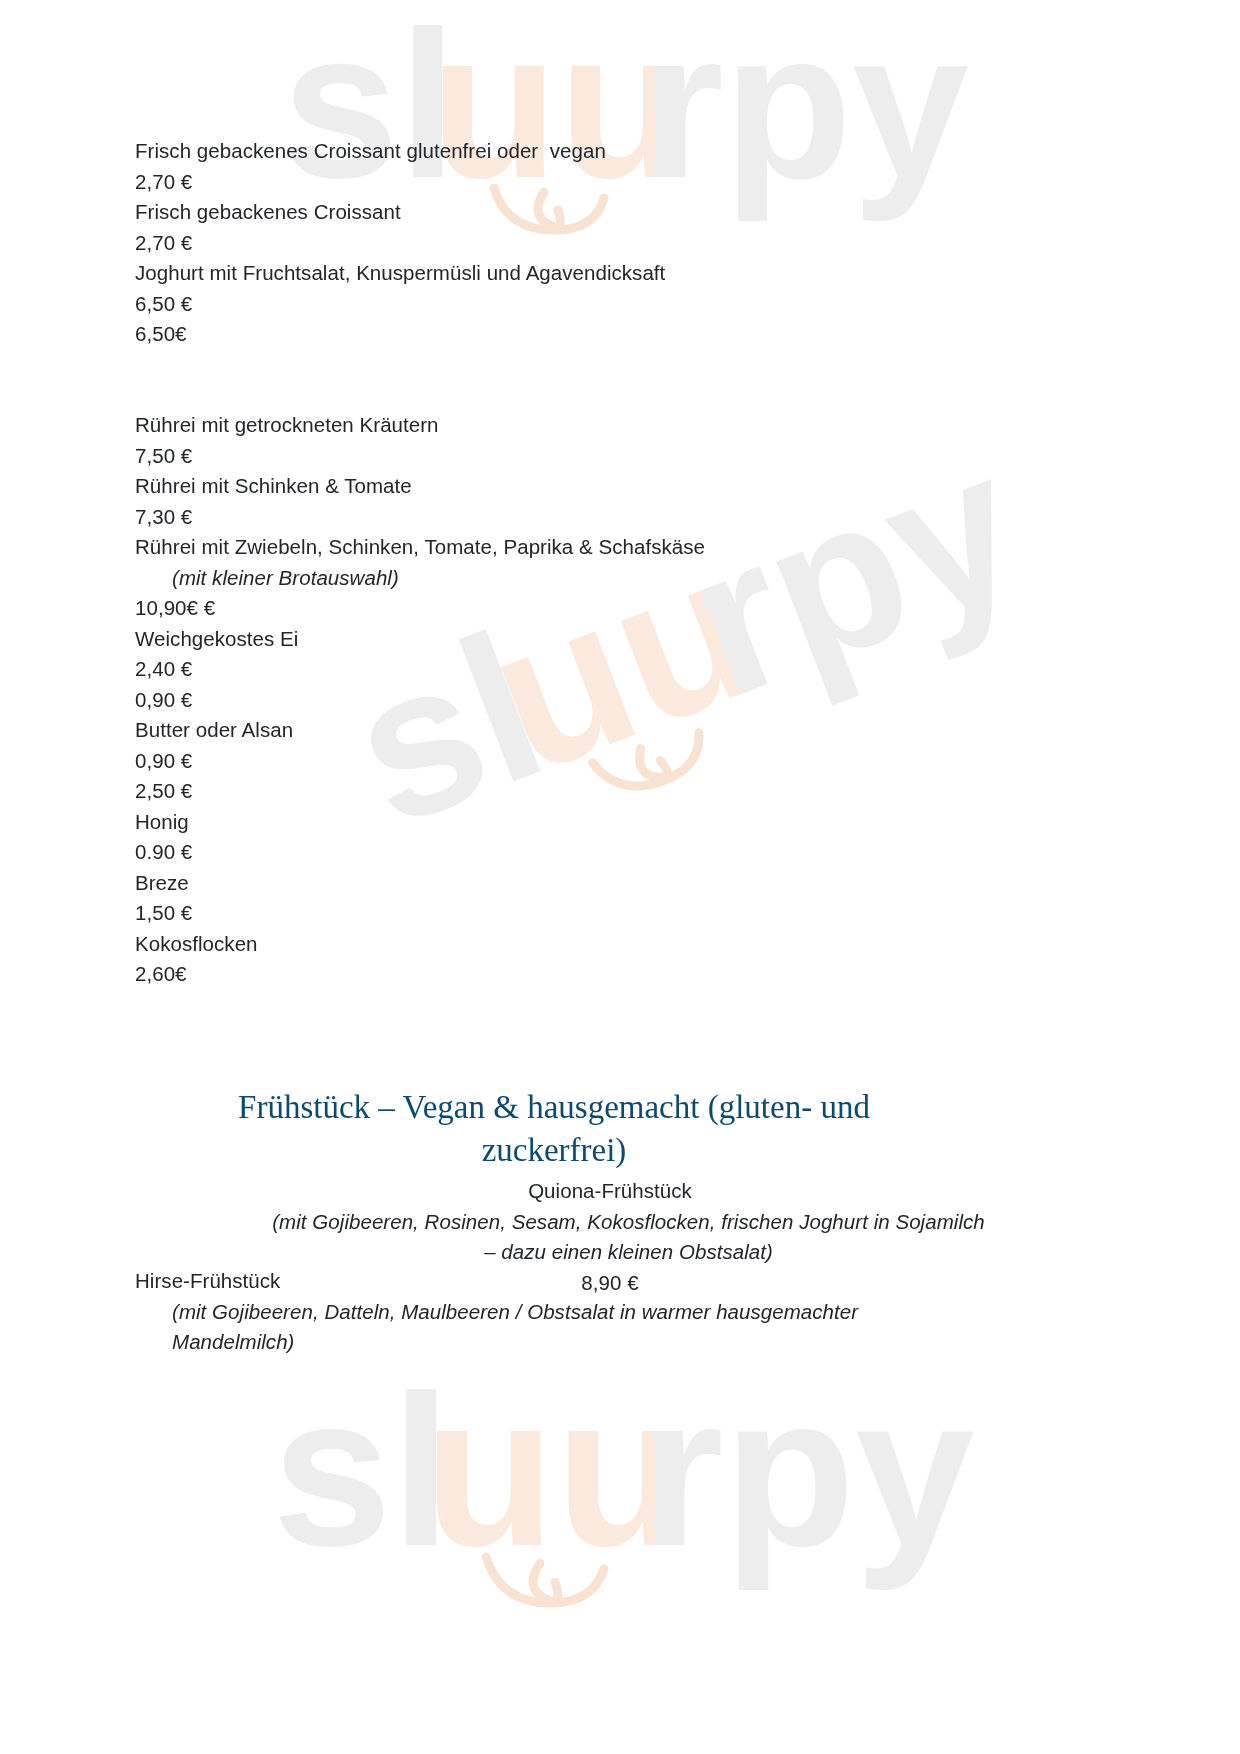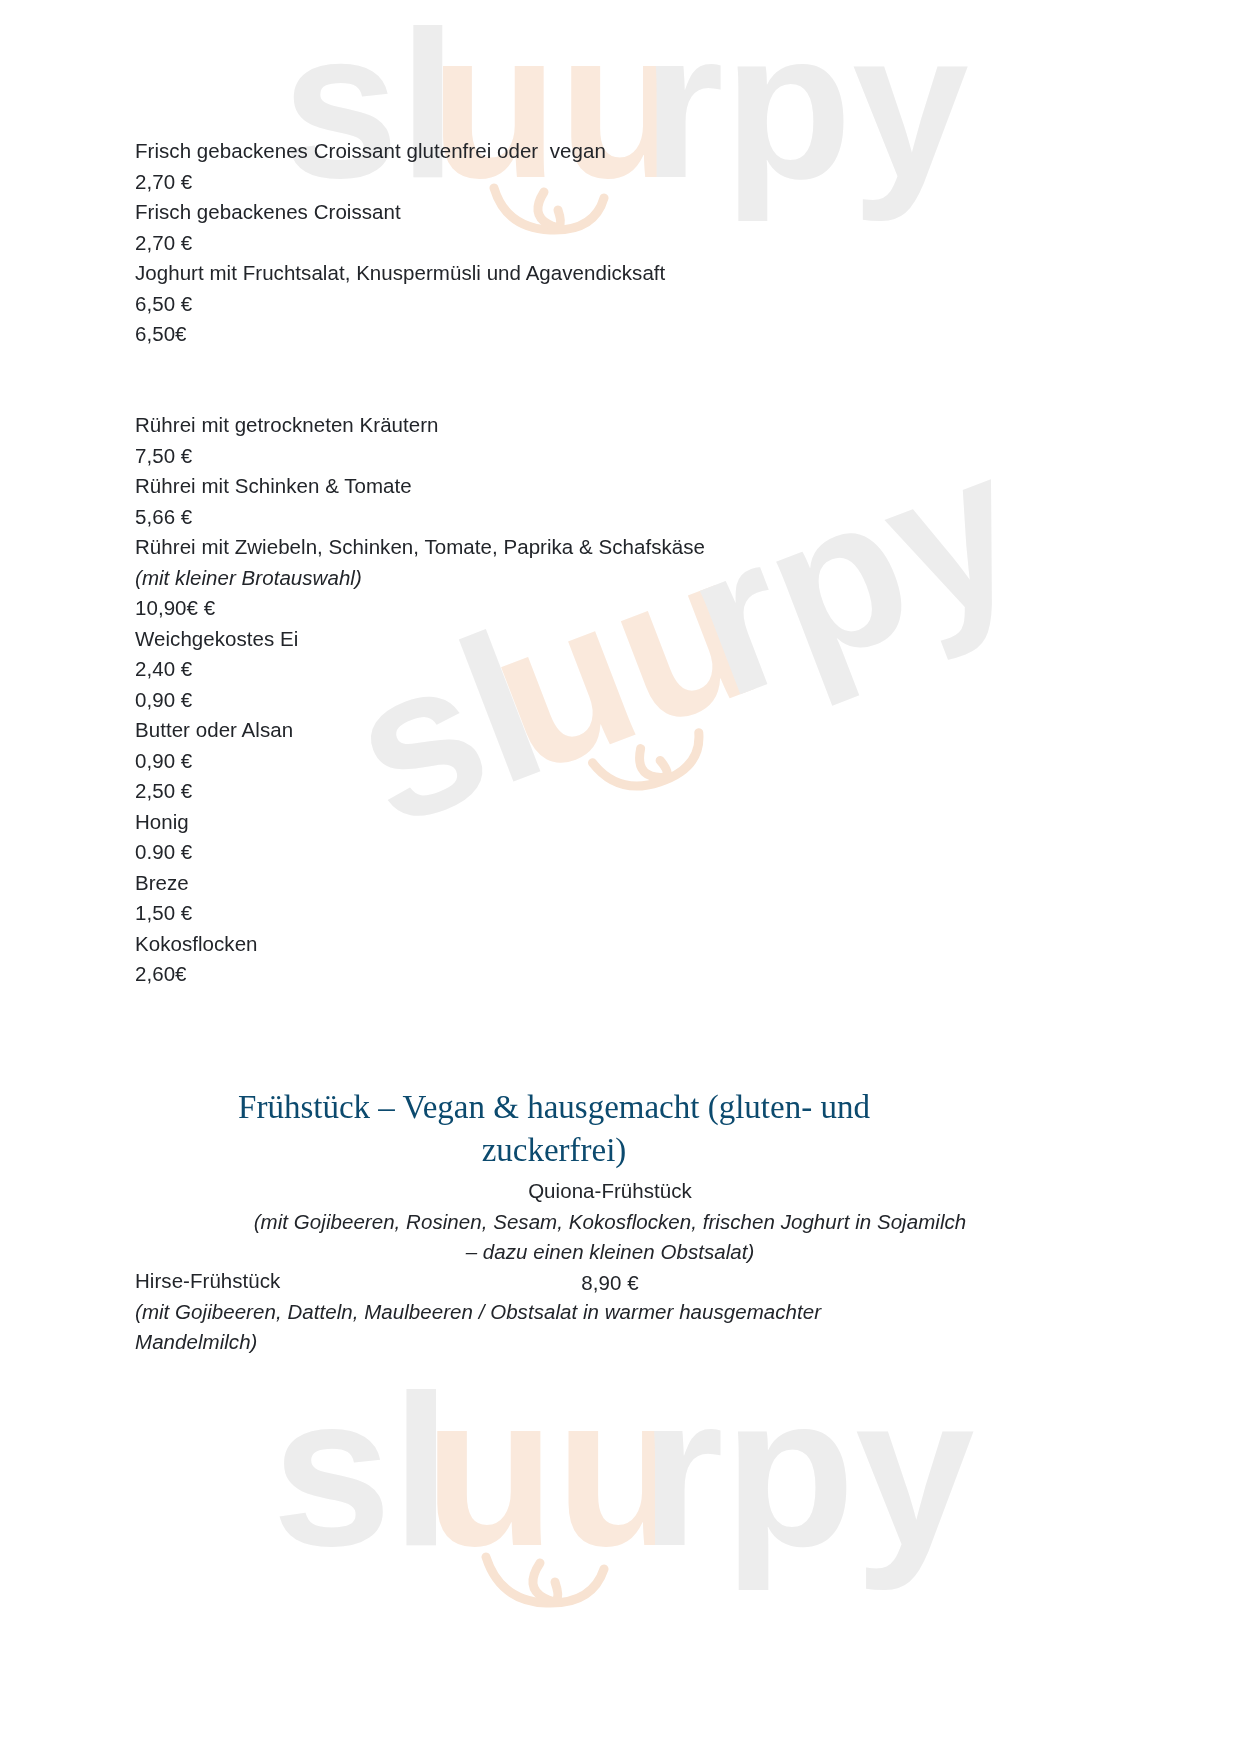--- a/index.html
+++ b/index.html
@@ -45,21 +45,21 @@
     width: 950px;
   }
   .line {
     font-size: 20.5px;
     line-height: 30.5px;
     color: #22252a;
     font-weight: 400;
     white-space: pre;
     letter-spacing: 0.05px;
   }
-  .line.italic { font-style: italic; }
+  .line.italic { font-style: italic; margin-left: 37px; }
 
   .section-heading {
     position: absolute;
     left: 135px;
     width: 838px;
     text-align: center;
     font-family: "Liberation Serif", serif;
     font-size: 33px;
     line-height: 43px;
     color: #0c4a6e;
@@ -126,21 +126,21 @@
       <div class="line">6,50 €</div>
       <div class="line">6,50€</div>
       <div class="spacer-line"></div>
     </div>
 
     <div class="block" style="top:410px;">
       <div class="line">Rührei mit getrockneten Kräutern</div>
       <div class="line">7,50 €</div>
 
       <div class="line">Rührei mit Schinken &amp; Tomate</div>
-      <div class="line">5,66 €</div>
+      <div class="line">7,30 €</div>
 
       <div class="line">Rührei mit Zwiebeln, Schinken, Tomate, Paprika &amp; Schafskäse</div>
       <div class="line italic">(mit kleiner Brotauswahl)</div>
       <div class="line">10,90€ €</div>
 
       <div class="line">Weichgekostes Ei</div>
       <div class="line">2,40 €</div>
 
       <div class="line">0,90 €</div>
 

